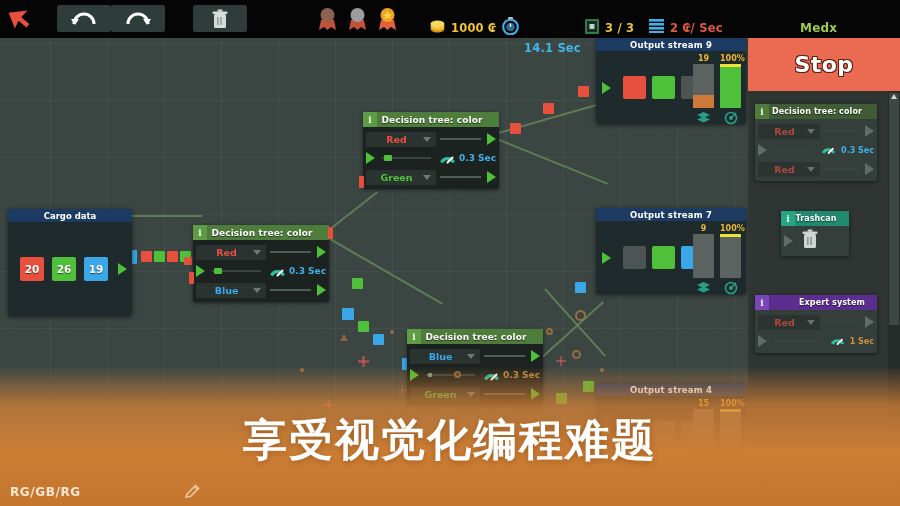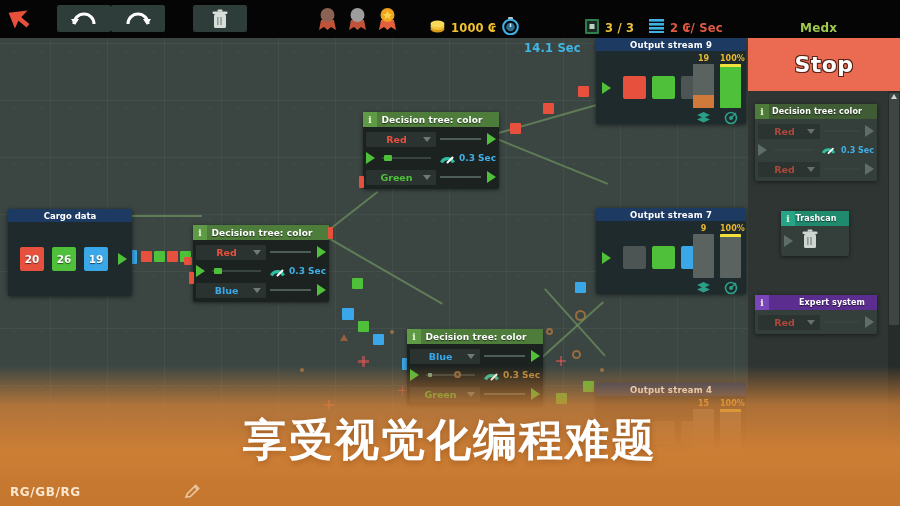--- a/index.html
+++ b/index.html
@@ -265,21 +265,21 @@
     background: #1f2a2c;
     border-radius: 2px;
     box-shadow: 0 1px 5px rgba(0,0,0,.55);
   }
   .cargo .chead {
     height: 13px; background: #1d3a63;
     display: flex; align-items: center; justify-content: center;
     font-size: 8.5px; font-weight: bold; color: #fff;
   }
   .cargo .cbody {
-    height: 74px; display: flex; align-items: center; padding-left: 12px;
+    height: 94px; display: flex; align-items: center; padding-left: 12px;
   }
   .cbox {
     width: 24px; height: 24px; border-radius: 2px; margin-right: 8px;
     display: flex; align-items: center; justify-content: center;
     font-size: 10.5px; font-weight: bold; color: #ffffff;
     text-shadow: 0 1px 1px rgba(0,0,0,.55);
   }
   .cbox.red { background: #e8503e; }
   .cbox.green { background: #4fc03a; }
   .cbox.blue { background: #39a7e8; }
@@ -753,20 +753,33 @@
       </div>
       <div class="panel-body">
         <div class="row">
           <div class="dropdown" style="width:62px;background:#2b3331;opacity:.85;">
             <span class="dval c-red" style="opacity:.8;">Red</span>
             <span class="caret"></span>
           </div>
           <div class="wire"></div>
           <div class="port out dim" style="border-left-color:#5e6d67;"></div>
         </div>
+        <div class="row">
+          <div class="port in dim" style="border-left-color:#5e6d67;"></div>
+          <div class="wire"></div>
+          <div class="gauge dimlabel">
+            <span class="dial">
+              <svg width="15" height="15" viewBox="0 0 17 17">
+                <path d="M2.5 12.5 A6.6 6.6 0 0 1 14.5 12.5" fill="none" stroke="#2fbfa0" stroke-width="3.2"></path>
+                <path d="M8.5 12.5 L13.5 7.5" stroke="#ffffff" stroke-width="2" stroke-linecap="round"></path>
+              </svg>
+            </span>
+            <span class="glabel" style="font-size:8px;color:#c6933f;">1 Sec</span>
+          </div>
+        </div>
       </div>
     </div>
   </div>
 
   <div class="stopbtn" style="top:38px;">
     <span class="slabel">Stop</span>
   </div>
 
   <div class="toolbar">
     <div class="tb-cursor">

